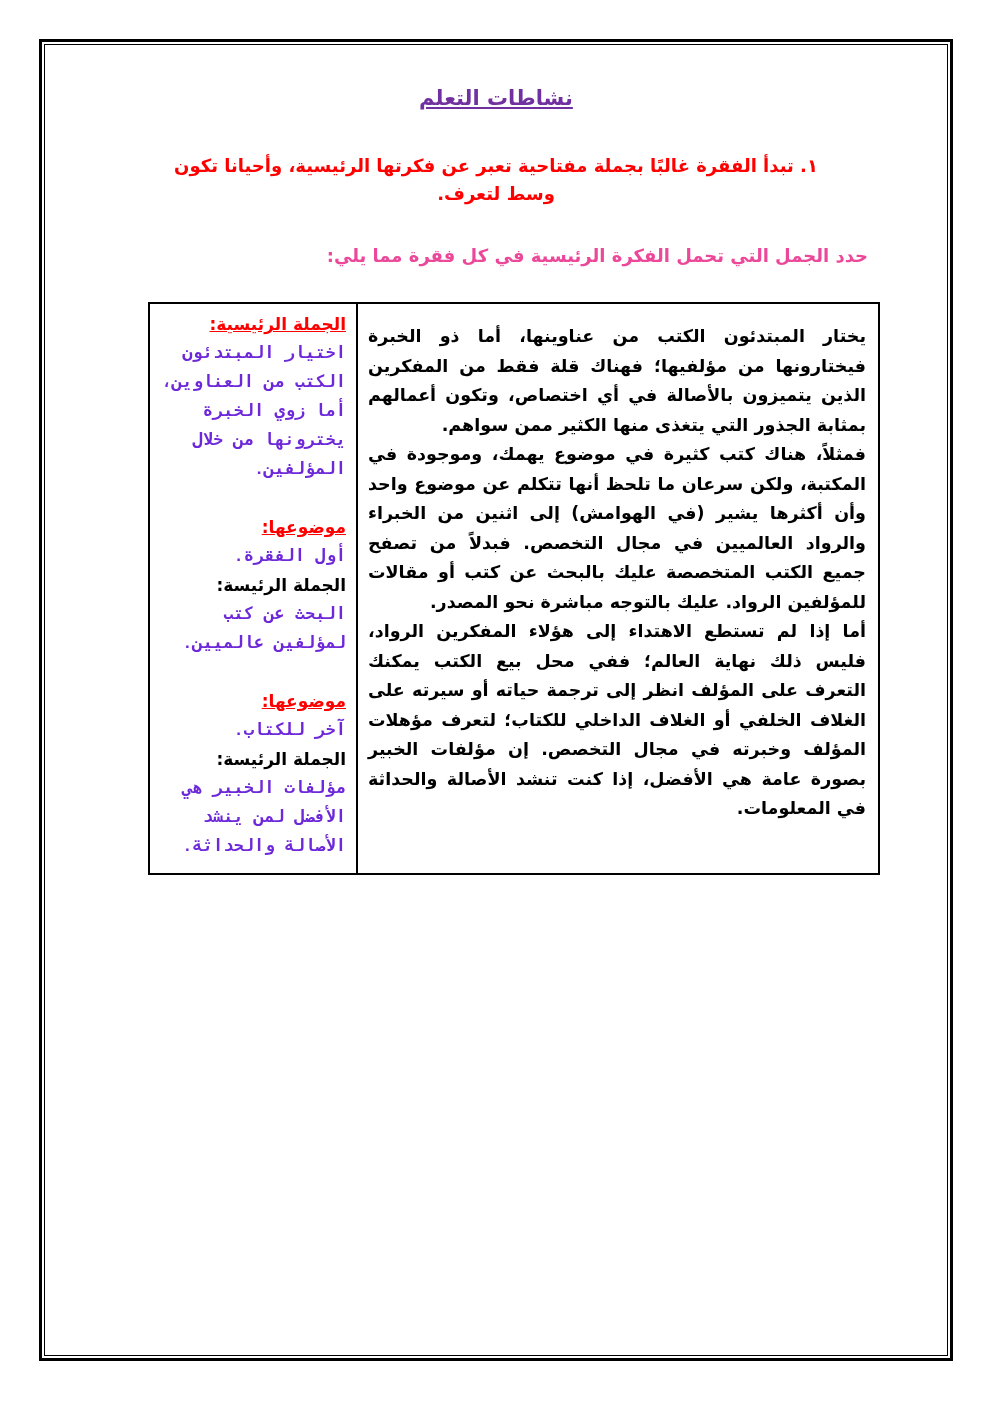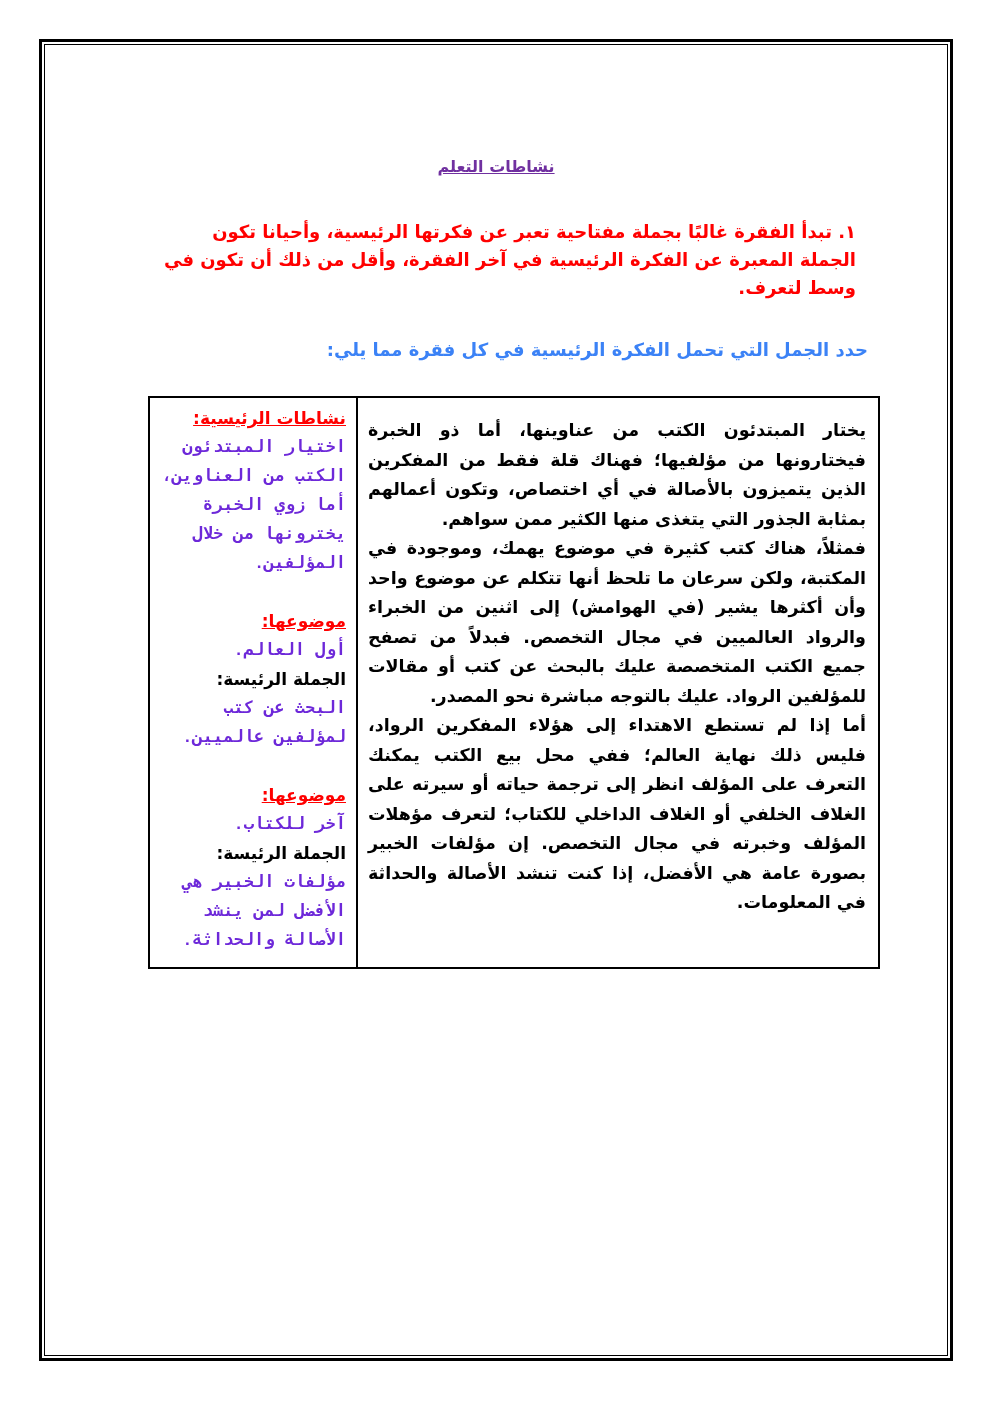--- a/index.html
+++ b/index.html
@@ -17,43 +17,44 @@
   }
   .frame-inner {
     position: absolute; inset: 2px;
     border: 1px solid #000;
   }
   .content {
     position: absolute; left: 46px; top: 46px; width: 900px; height: 1310px;
     direction: rtl;
   }
   .title {
-    margin-top: 111px;
+    margin-top: 40px;
     text-align: center;
-    font-size: 16px;
+    font-size: 21px;
     font-weight: bold;
     color: #7030a0;
     text-decoration: underline;
   }
   .intro {
     margin-top: 42px;
     padding: 0 90px 0 90px;
+    text-align: center;
     font-size: 18px;
     font-weight: bold;
     color: #ff0000;
     line-height: 28px;
   }
   .instruction {
     margin-top: 34px;
     padding-left: 96px;
     padding-right: 78px;
     text-align: right;
     font-size: 18px;
     font-weight: bold;
-    color: #3b82f6;
+    color: #ec4899;
     line-height: 28px;
   }
   .passage-table {
     margin-top: 32px;
     margin-right: 66px;
     border-collapse: collapse;
     width: 730px;
     table-layout: fixed;
   }
   .passage-table td {
@@ -85,41 +86,40 @@
 <body>
 
 <div class="page">
   <div class="frame">
     <div class="frame-inner"></div>
   </div>
   <div class="content">
     <h1 class="title">نشاطات التعلم</h1>
     <div class="intro">
         <div class="">١. تبدأ الفقرة غالبًا بجملة مفتاحية تعبر عن فكرتها الرئيسية، وأحيانا تكون</div>
-        <div class="">الجملة المعبرة عن الفكرة الرئيسية في آخر الفقرة، وأقل من ذلك أن تكون في</div>
         <div class="">وسط لتعرف.</div>
       </div>
     <div class="instruction">حدد الجمل التي تحمل الفكرة الرئيسية في كل فقرة مما يلي:</div>
     <table class="passage-table">
       <tbody>
           <tr>
         <td class="passage-cell">
           <div>
                 <div class="passage-par">يختار المبتدئون الكتب من عناوينها، أما ذو الخبرة فيختارونها من مؤلفيها؛ فهناك قلة فقط من المفكرين الذين يتميزون بالأصالة في أي اختصاص، وتكون أعمالهم بمثابة الجذور التي يتغذى منها الكثير ممن سواهم.</div>
                 <div class="passage-par">فمثلاً، هناك كتب كثيرة في موضوع يهمك، وموجودة في المكتبة، ولكن سرعان ما تلحظ أنها تتكلم عن موضوع واحد وأن أكثرها يشير (في الهوامش) إلى اثنين من الخبراء والرواد العالميين في مجال التخصص. فبدلاً من تصفح جميع الكتب المتخصصة عليك بالبحث عن كتب أو مقالات للمؤلفين الرواد. عليك بالتوجه مباشرة نحو المصدر.</div>
                 <div class="passage-par">أما إذا لم تستطع الاهتداء إلى هؤلاء المفكرين الرواد، فليس ذلك نهاية العالم؛ ففي محل بيع الكتب يمكنك التعرف على المؤلف انظر إلى ترجمة حياته أو سيرته على الغلاف الخلفي أو الغلاف الداخلي للكتاب؛ لتعرف مؤهلات المؤلف وخبرته في مجال التخصص. إن مؤلفات الخبير بصورة عامة هي الأفضل، إذا كنت تنشد الأصالة والحداثة في المعلومات.</div>
               </div>
         </td>
         <td class="answers-cell">
           <div>
-                <div class="answer-line red-underline">نشاطات الرئيسية:</div>
+                <div class="answer-line red-underline">الجملة الرئيسية:</div>
                 <div class="answer-line blue">اختيار المبتدئون الكتب من العناوين، أما زوي الخبرة يخترونها من خلال المؤلفين.</div>
                 <div class="answer-line spacer"></div>
                 <div class="answer-line red-underline">موضوعها:</div>
-                <div class="answer-line blue">أول العالم.</div>
+                <div class="answer-line blue">أول الفقرة.</div>
                 <div class="answer-line black">الجملة الرئيسة:</div>
                 <div class="answer-line blue">البحث عن كتب لمؤلفين عالميين.</div>
                 <div class="answer-line spacer"></div>
                 <div class="answer-line red-underline">موضوعها:</div>
                 <div class="answer-line blue">آخر للكتاب.</div>
                 <div class="answer-line black">الجملة الرئيسة:</div>
                 <div class="answer-line blue">مؤلفات الخبير هي الأفضل لمن ينشد الأصالة والحداثة.</div>
               </div>
         </td>
       </tr>

